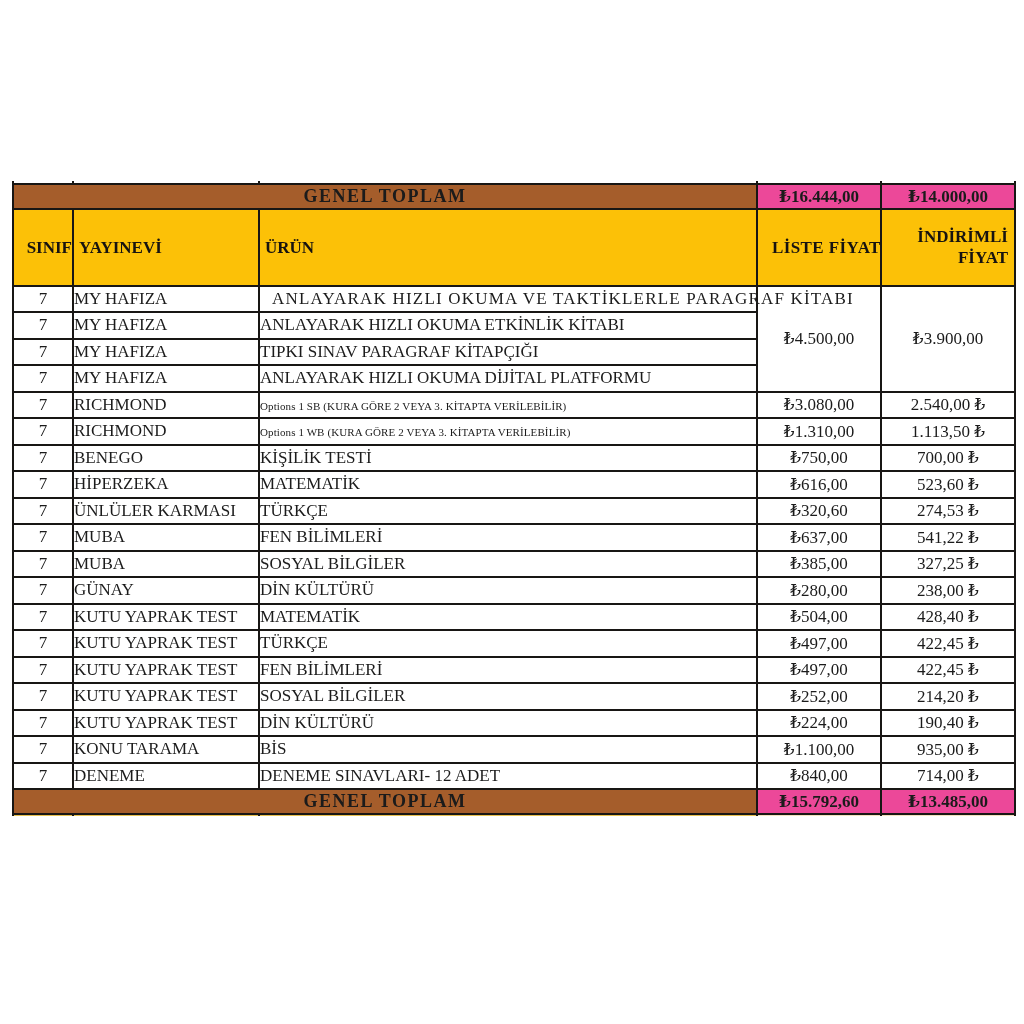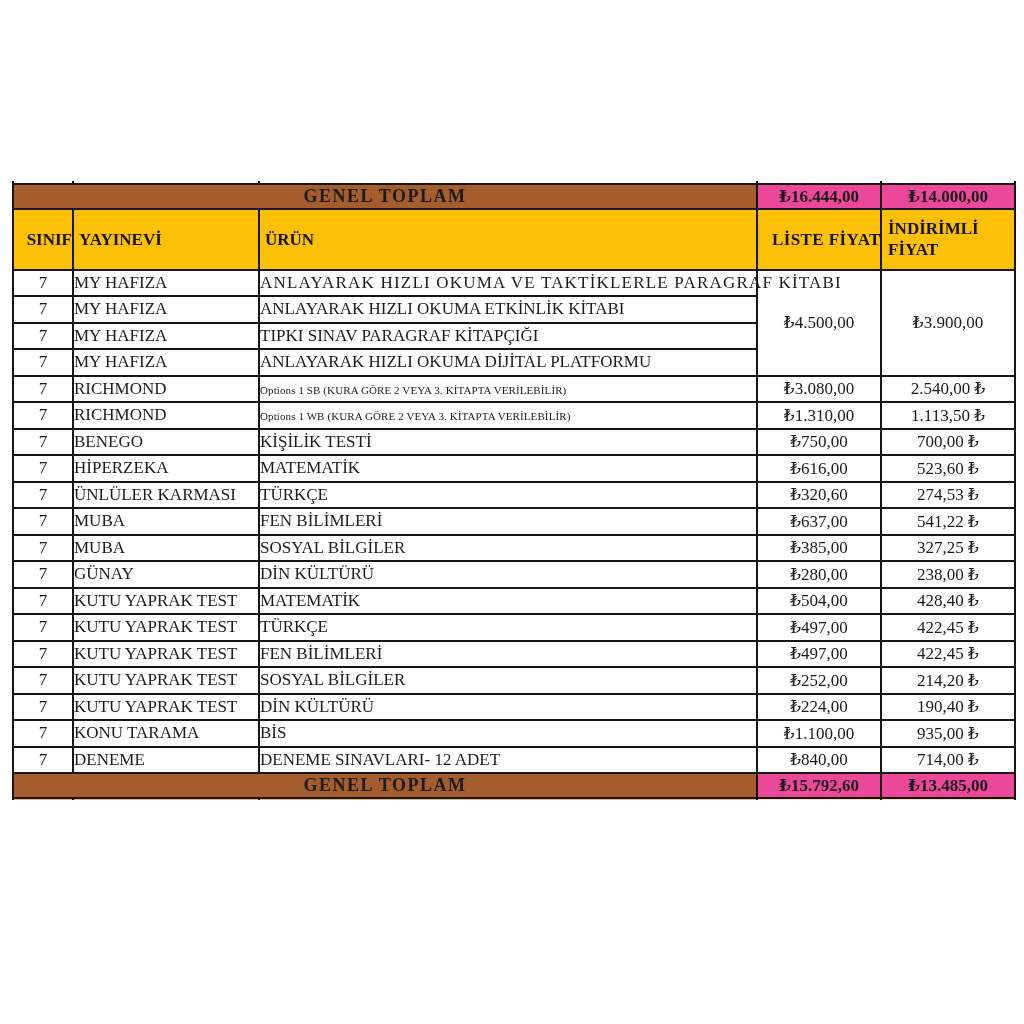--- a/index.html
+++ b/index.html
@@ -32,32 +32,32 @@
   td.pinkcell { background: #ec4899; color: #151515; font-size: 17px; }
 
   
   tr.head td {
     background: #fcc107; color: #171310; font-weight: bold;
     font-size: 17px; height: 49px; line-height: 1.25;
   }
   tr.head td.left { text-align: left; padding-left: 5px; }
   tr.head td.center { text-align: right; }
   tr.head td.clip { white-space: nowrap; overflow: hidden; padding-left: 14px; letter-spacing: 0.4px; }
-  tr.head td.wrap { text-align: left; padding: 8px 6px; }
+  tr.head td.wrap { text-align: right; padding: 16px 6px; }
 
   
   tr.data td { height: 26.5px; background: #ffffff; font-size: 17px; }
   td.c-sinif { text-align: center; }
   td.c-yay { padding-left: 7px; white-space: nowrap; overflow: hidden; }
   td.c-urun { padding-left: 6px; white-space: nowrap; overflow: visible; }
   td.c-liste, td.c-ind { text-align: center; font-size: 16.5px; white-space: nowrap; }
   td.merged { background: #ffffff; font-size: 17px; margin-left: 44px; }
 
   span.ovf { display: inline-block; white-space: nowrap; position: relative; z-index: 4; }
-  span.spread { letter-spacing: 1.2px; }
+  span.spread { letter-spacing: 1.2px; padding-left: 12px; }
   span.small { font-size: 11px; letter-spacing: 0.1px; }
 </style>
 </head>
 <body>
 
 <div class="canvas">
   <div class="sheet">
     <table class="grid">
       <colgroup>
         <col style="width:60px">

